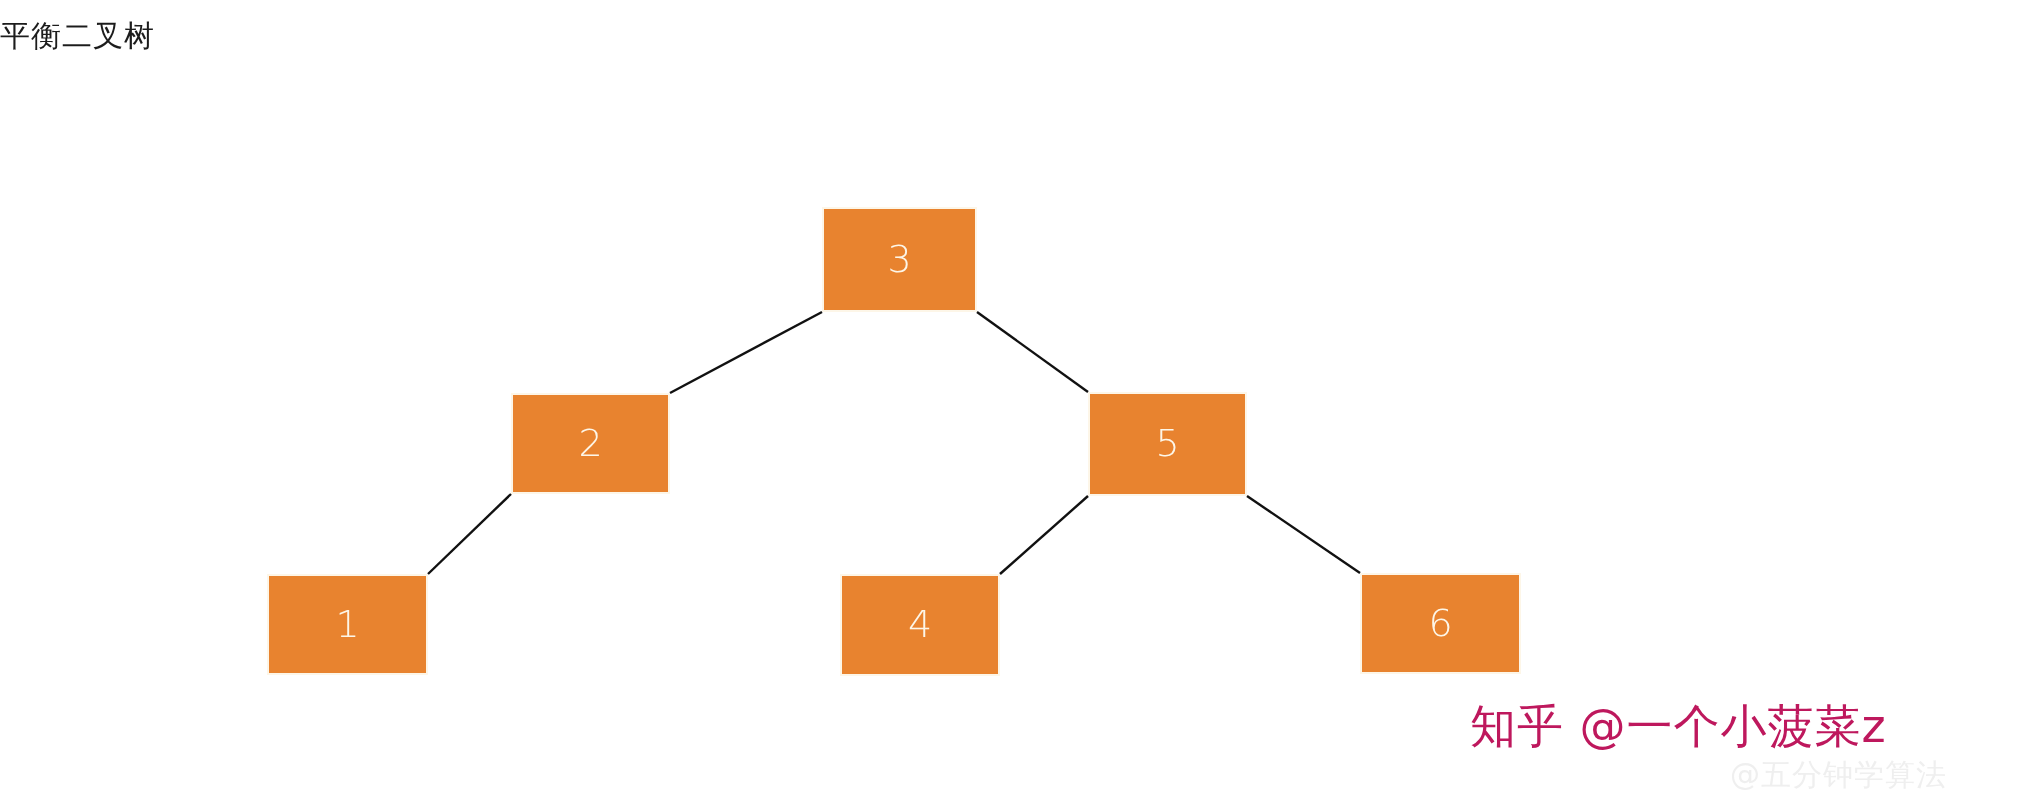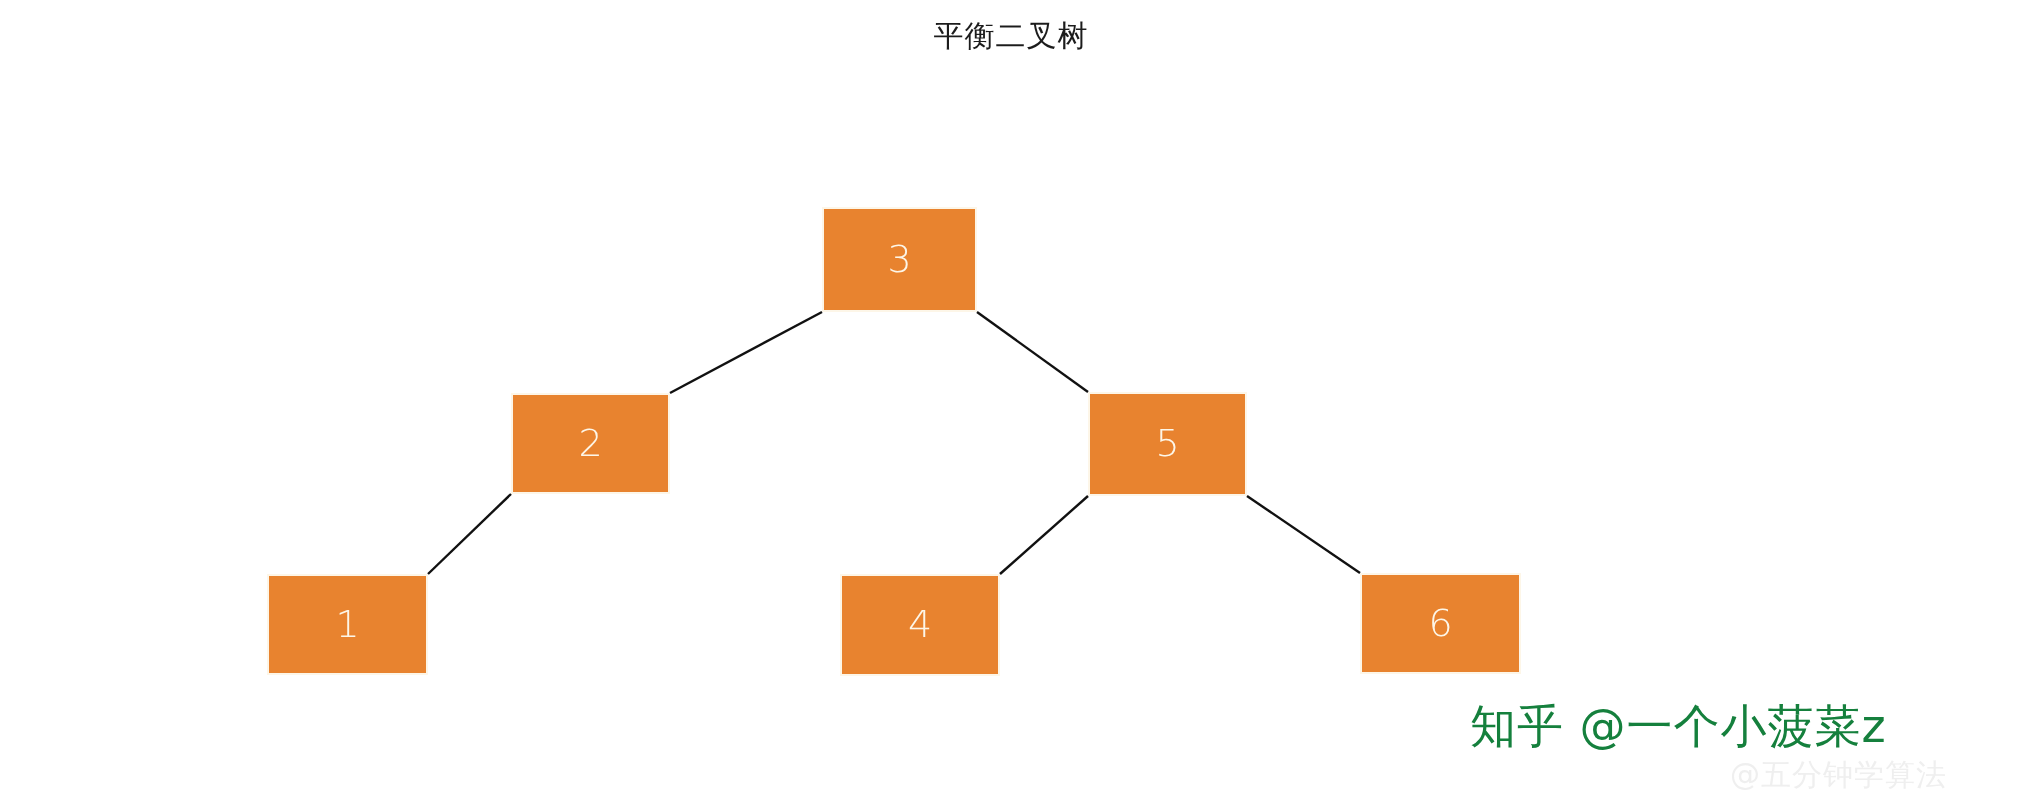--- a/index.html
+++ b/index.html
@@ -15,21 +15,20 @@
     width: 2022px;
     height: 804px;
     background: #ffffff;
     overflow: hidden;
   }
   #diagram-title {
     position: absolute;
     left: 0;
     top: 18px;
     width: 100%;
-    text-align: center;
     font-size: 30px;
     line-height: 36px;
     color: #1c1c1c;
     letter-spacing: 1px;
     font-family: "DejaVu Sans", "Liberation Sans", sans-serif;
     white-space: nowrap;
   }
   #edge-layer {
     position: absolute;
     left: 0;
@@ -107,17 +106,17 @@
         <span class="node-label">1</span>
       </div>
       <div class="tree-node" style="left: 840px; top: 574px; width: 160px; height: 102px; background: rgb(232, 131, 47); border-color: rgb(253, 246, 232); color: rgb(253, 246, 232);">
         <span class="node-label">4</span>
       </div>
       <div class="tree-node" style="left: 1360px; top: 573px; width: 161px; height: 101px; background: rgb(232, 131, 47); border-color: rgb(253, 246, 232); color: rgb(253, 246, 232);">
         <span class="node-label">6</span>
       </div>
     </div>
 
-  <div id="watermark-primary" style="color: #15803d; left: 1470px; top: 700px;">知乎 @一个小菠菜z</div>
+  <div id="watermark-primary" style="color: #be185d; left: 1470px; top: 700px;">知乎 @一个小菠菜z</div>
 
   <div id="watermark-secondary" style="color: rgb(239, 239, 239); left: 1730px; top: 758px;">@五分钟学算法</div>
 
 </div>
 
 </body></html>

